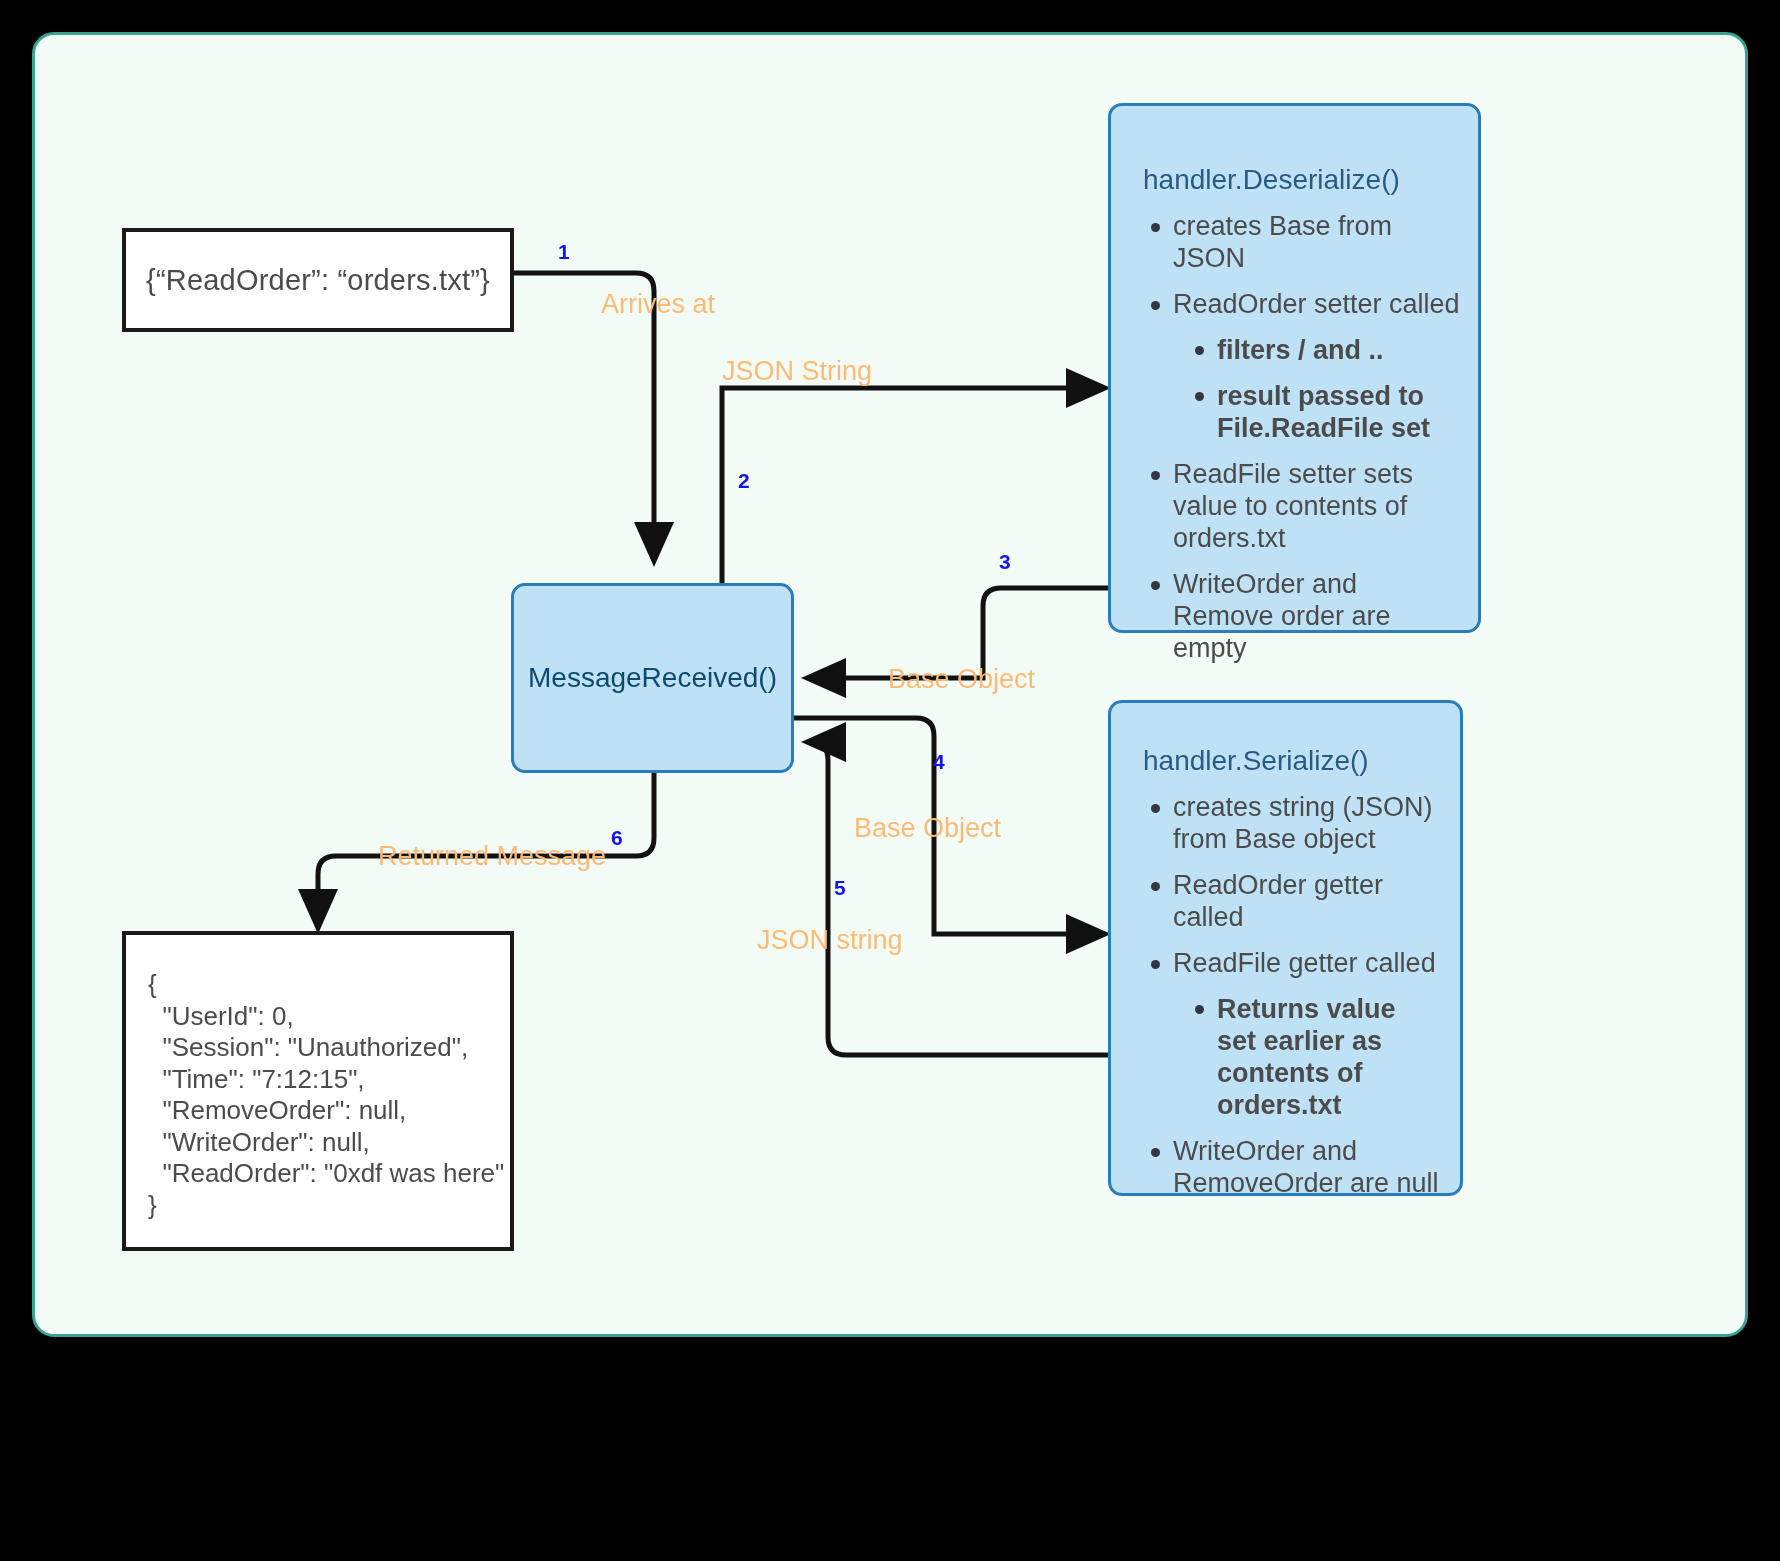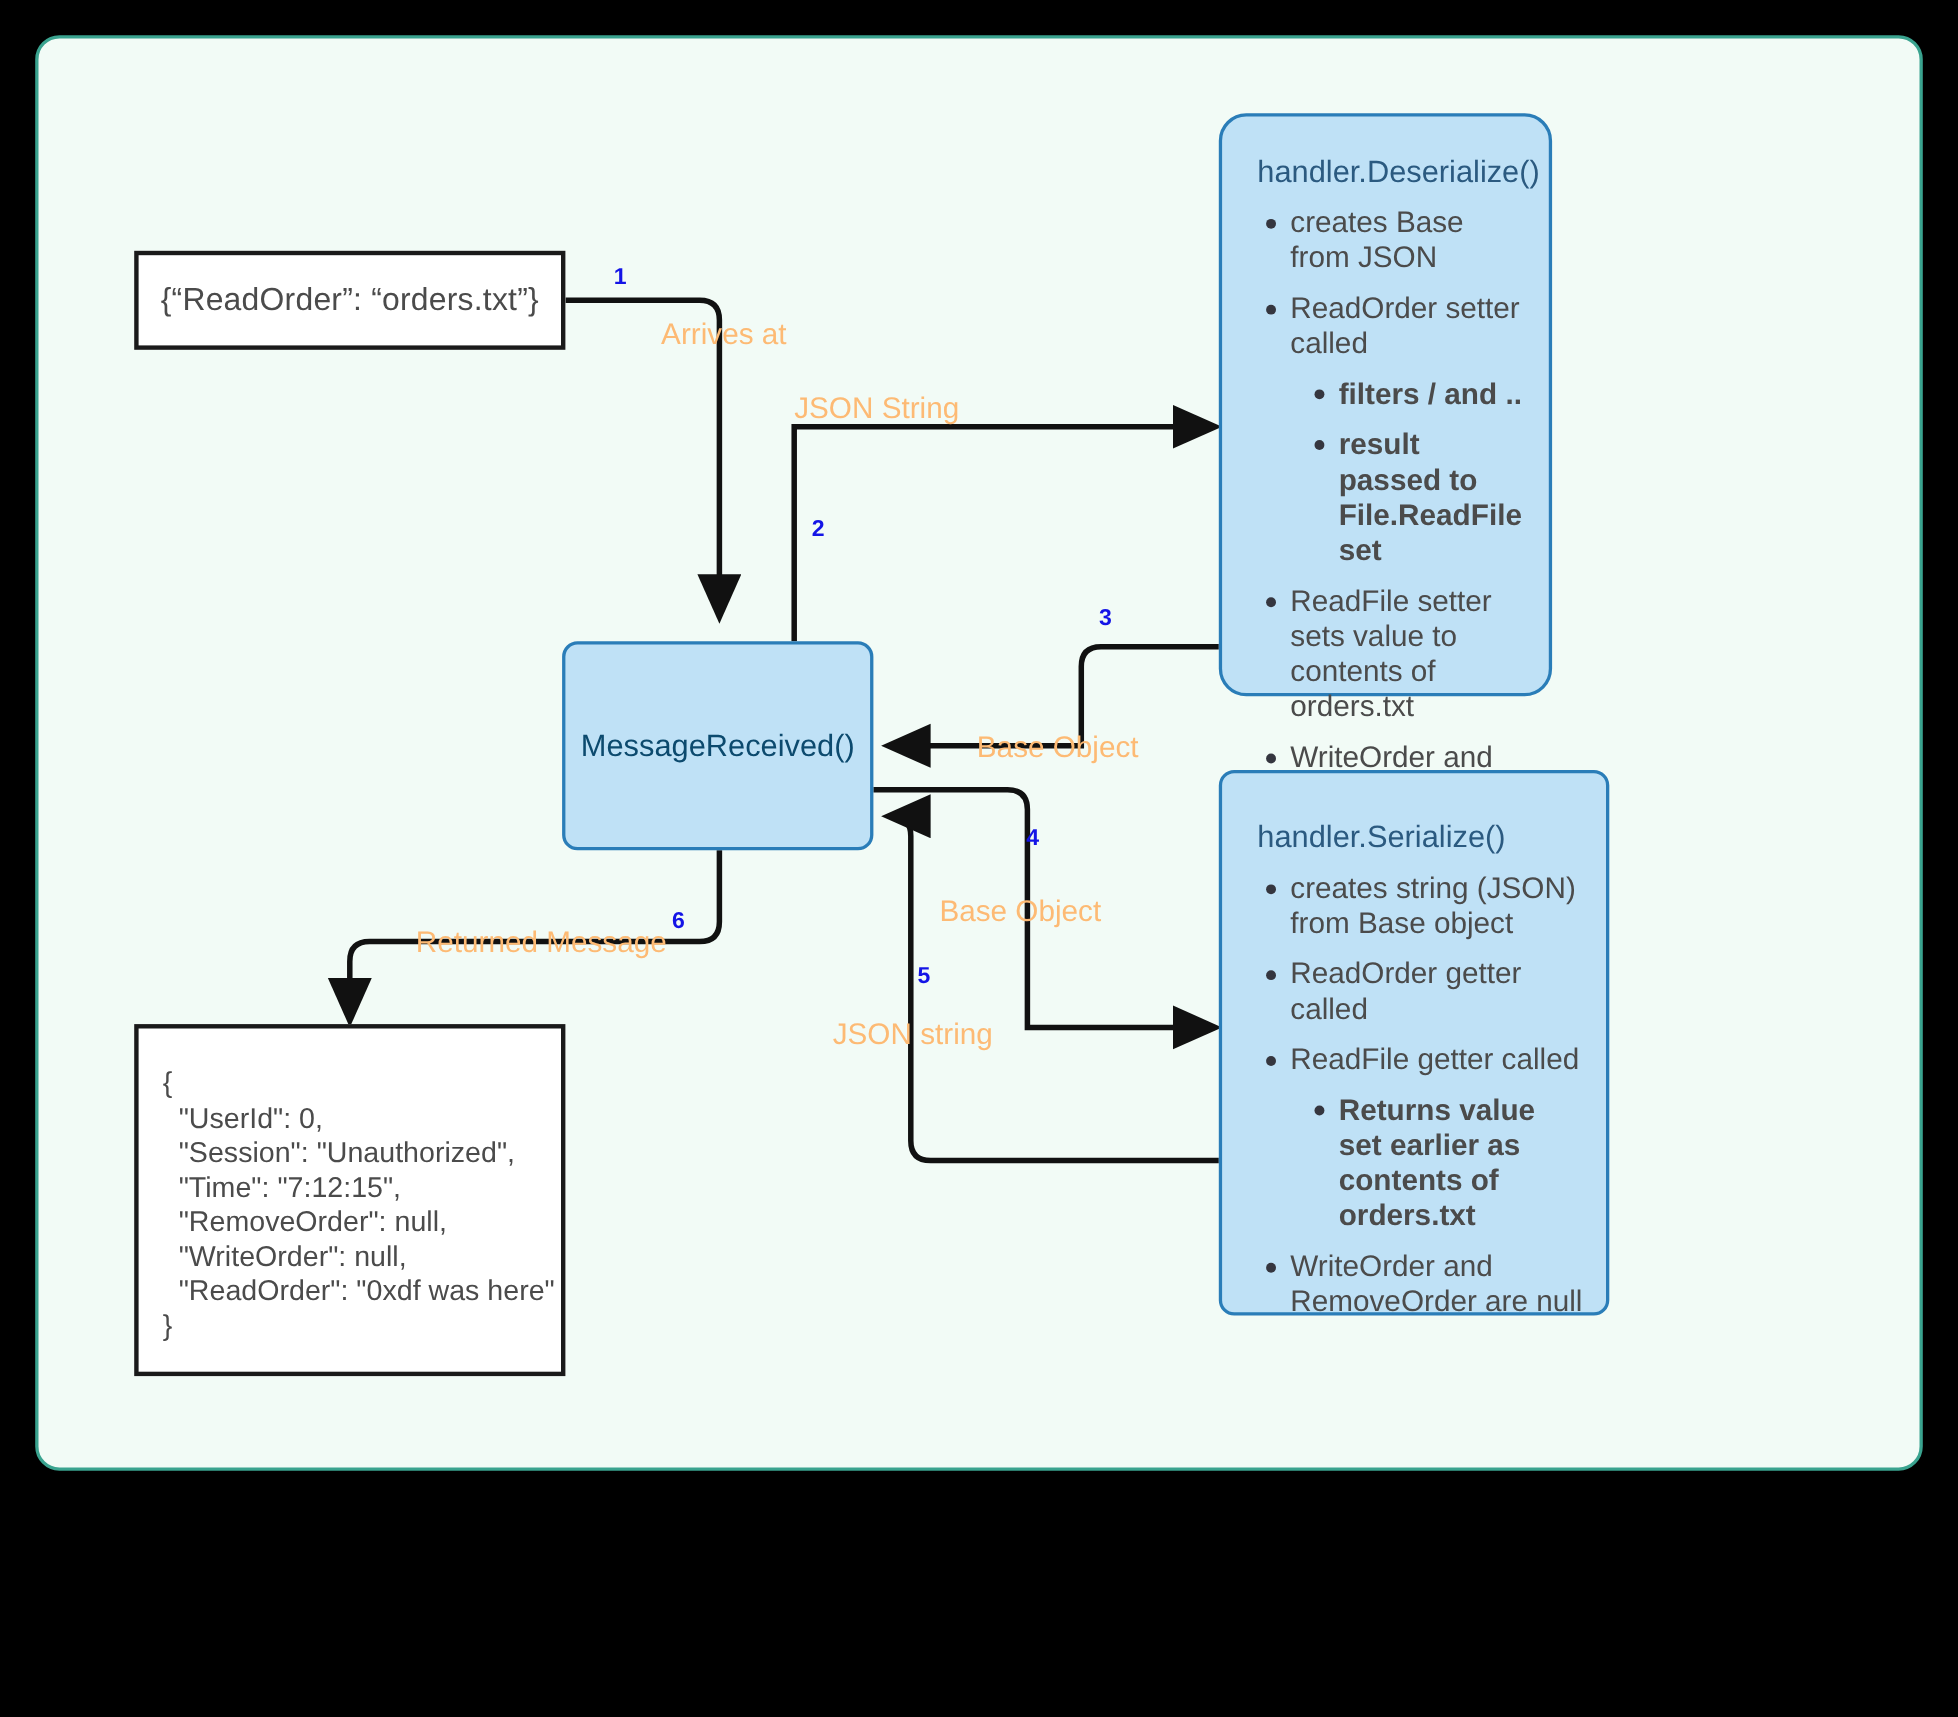--- a/index.html
+++ b/index.html
@@ -46,21 +46,21 @@
   .rect-blue {
     background: #bfe1f6;
     border: 3px solid #2a7db8;
     border-radius: 14px;
   }
 
   #json-in {
     left: 122px;
     top: 228px;
     width: 392px;
-    height: 90px;
+    height: 104px;
     display: flex;
     align-items: center;
     justify-content: center;
   }
   #json-in .txt {
     font-size: 29px;
     color: #4b4b4b;
     letter-spacing: .2px;
     white-space: nowrap;
   }
@@ -89,24 +89,23 @@
     justify-content: center;
   }
   #msg-recv .txt {
     font-size: 28px;
     color: #0c4a6e;
   }
 
   #deser {
     left: 1108px;
     top: 103px;
-    width: 303px;
+    width: 373px;
     height: 530px;
-    padding: 22px 18px 10px 18px;
-    border-radius: 25px;
+    padding: 46px 18px 10px 18px;
   }
   #ser {
     left: 1108px;
     top: 680px;
     width: 355px;
     height: 496px;
     padding: 30px 18px 10px 18px;
     margin-top: 20px;
   }
   .box-title {

